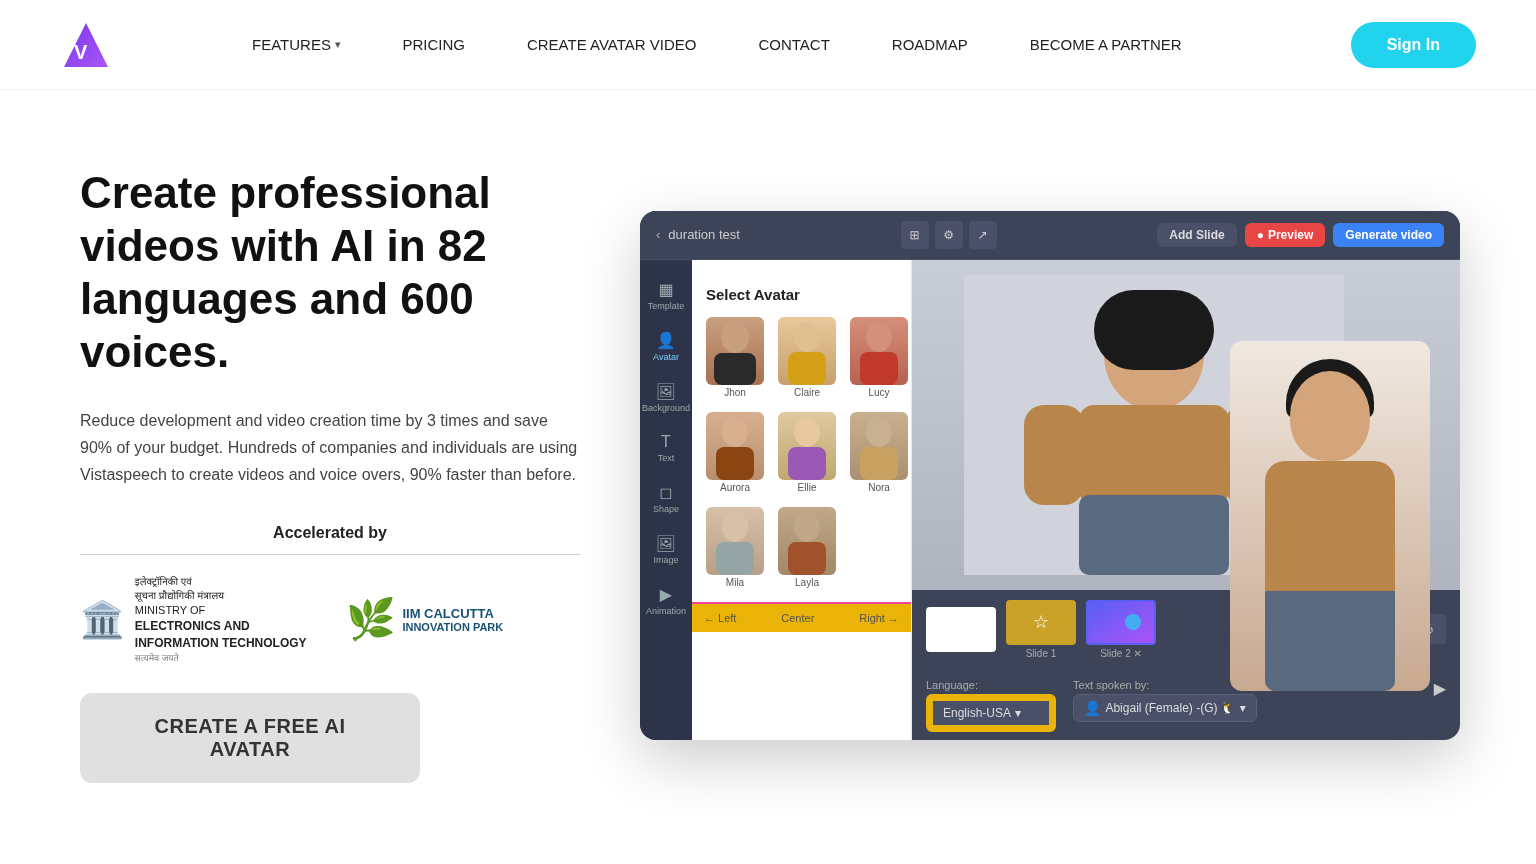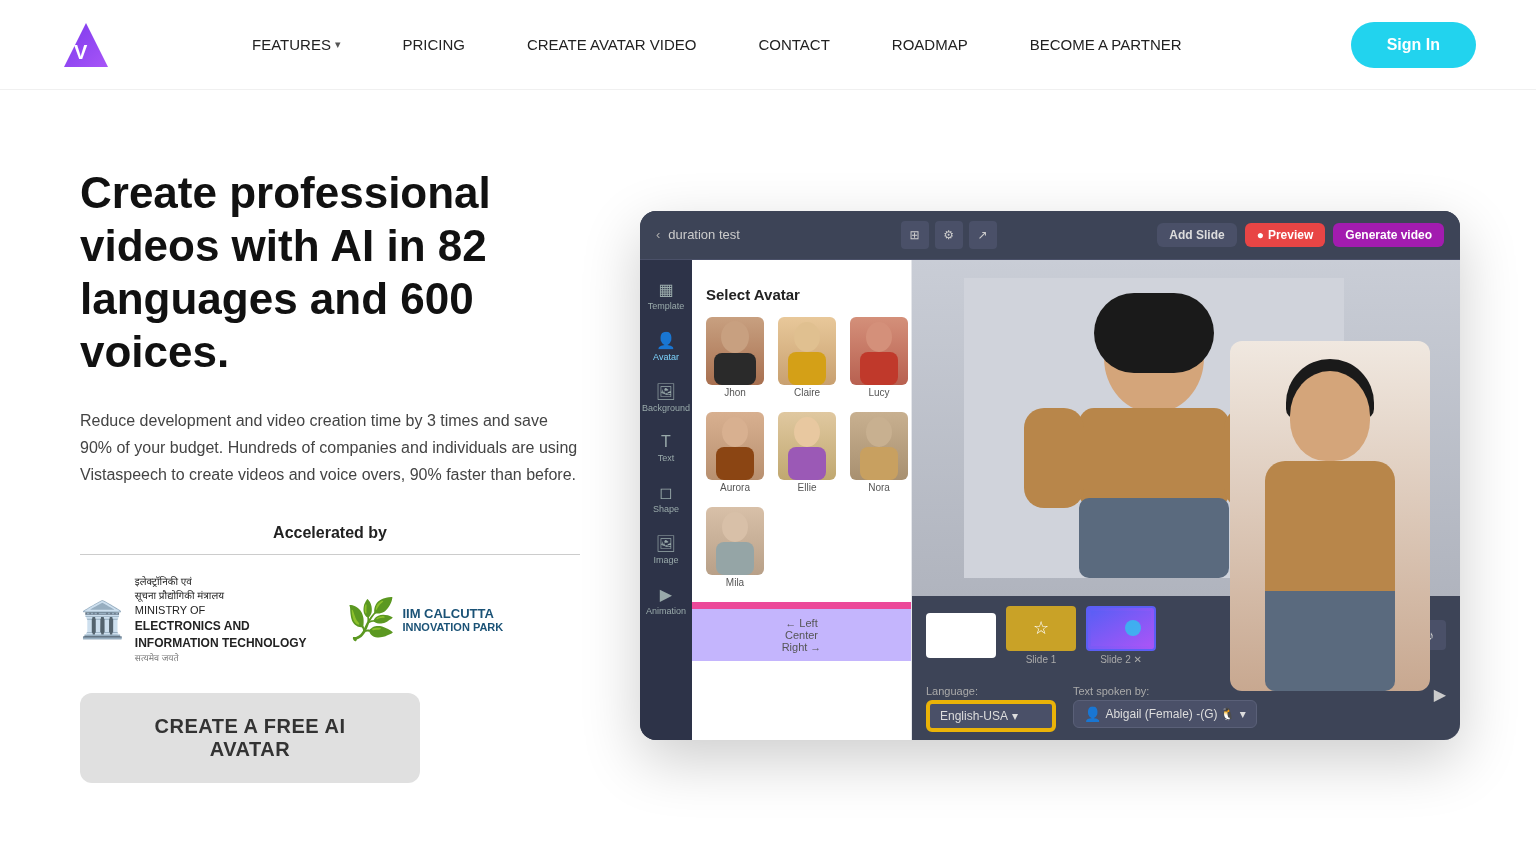--- a/index.html
+++ b/index.html
@@ -78,21 +78,21 @@
     }
     .app-header-left { display: flex; align-items: center; gap: 8px; color: #ccc; font-size: 13px; }
     .back-arrow { color: #aaa; }
     .app-header-right { display: flex; align-items: center; gap: 8px; }
     .app-btn {
       padding: 5px 12px; border-radius: 6px; font-size: 12px;
       font-weight: 600; cursor: pointer; border: none; text-align: center;
     }
     .add-slide-btn { background: #4a5068; color: #ddd; }
     .preview-btn { background: #e84545; color: #fff; display: flex; align-items: center; gap: 4px; }
-    .generate-btn { background: #a21caf; color: #fff; }
+    .generate-btn { background: #3b82f6; color: #fff; }
     .app-icons { display: flex; gap: 6px; }
     .app-icon-btn { background: #4a5068; border: none; width: 28px; height: 28px; border-radius: 4px; color: #ccc; font-size: 12px; cursor: pointer; display: flex; align-items: center; justify-content: center; }
 
     .app-body { display: flex; height: 480px; }
     .sidebar {
       width: 52px; background: #2d3348; display: flex; flex-direction: column;
       align-items: center; padding: 12px 0; gap: 4px;
     }
     .sidebar-item {
       display: flex; flex-direction: column; align-items: center;
@@ -121,21 +121,21 @@
       cursor: pointer; border-radius: 8px; padding: 4px;
     }
     .avatar-thumb {
       width: 58px; height: 68px; border-radius: 6px;
       background: #e8eaf0; overflow: hidden; display: flex; align-items: center; justify-content: center;
       font-size: 28px;
     }
     .avatar-name { font-size: 10px; color: #555; margin-top: 2px; }
     .avatar-position-bar {
       display: flex; justify-content: space-between; align-items: center;
-      padding: 8px 12px; border-top: 7px solid #ec4899; background: #c4b5fd; flex-direction: column;
+      padding: 8px 12px; border-top: 2px solid #ec4899; background: #eab308;
     }
     .pos-btn { font-size: 11px; color: #555; cursor: pointer; background: none; border: none; }
 
     .main-content { flex: 1; background: #f5f6f8; display: flex; flex-direction: column; }
     .video-area {
       flex: 1; display: flex; align-items: center; justify-content: center;
       background: #e8e9ed; position: relative; overflow: hidden;
     }
     .avatar-preview {
       width: 100%; height: 100%; display: flex; align-items: center; justify-content: center;
@@ -176,21 +176,21 @@
     }
 
     .text-panel {
       background: #3d4457; padding: 10px 14px 8px;
       display: flex; flex-direction: column; gap: 6px;
     }
     .lang-row { display: flex; gap: 17px; align-items: flex-start; }
     .lang-group { display: flex; flex-direction: column; gap: 3px; }
     .lang-label { font-size: 11px; color: #aaa; }
     .lang-select {
-      background: #4a5068; color: #ddd; border: 4px solid #eab308;
+      background: #4a5068; color: #ddd; border: 7px solid #eab308;
       border-radius: 6px; padding: 5px 10px; font-size: 12px;
       cursor: pointer; display: flex; align-items: center; gap: 4px; min-width: 130px;
     }
     .voice-select {
       background: #4a5068; color: #ddd; border: 1px solid #5a6078;
       border-radius: 6px; padding: 5px 10px; font-size: 12px;
       cursor: pointer; display: flex; align-items: center; gap: 4px; min-width: 160px;
     }
     .text-tools {
       display: flex; gap: 6px; flex-wrap: wrap;
@@ -447,20 +447,29 @@
             </div>
             <div class="avatar-item">
               <div class="avatar-thumb av8">
                 <svg width="58" height="68" viewBox="0 0 58 68">
                     <ellipse cx="29" cy="20" rx="13" ry="15" fill="#d8c0a8"></ellipse>
                     <rect x="10" y="35" width="38" height="33" rx="8" fill="#95a5a6"></rect>
                   </svg>
               </div>
               <span class="avatar-name">Mila</span>
             </div>
+            <div class="avatar-item">
+              <div class="avatar-thumb av9">
+                <svg width="58" height="68" viewBox="0 0 58 68">
+                    <ellipse cx="29" cy="20" rx="13" ry="15" fill="#c0a888"></ellipse>
+                    <rect x="10" y="35" width="38" height="33" rx="8" fill="#a0522d"></rect>
+                  </svg>
+              </div>
+              <span class="avatar-name">Layla</span>
+            </div>
           </div>
           <div class="avatar-position-bar">
             <button class="pos-btn">← Left</button>
             <button class="pos-btn">Center</button>
             <button class="pos-btn">Right →</button>
           </div>
         </div>
 
         <div class="main-content">
           <div class="video-area">

